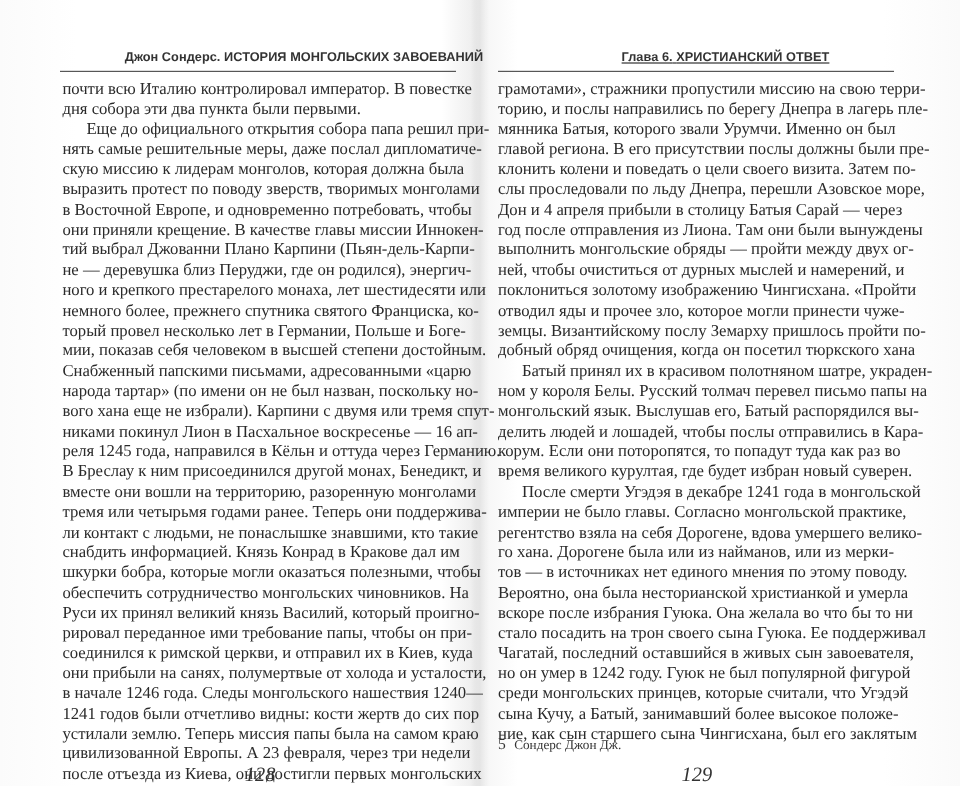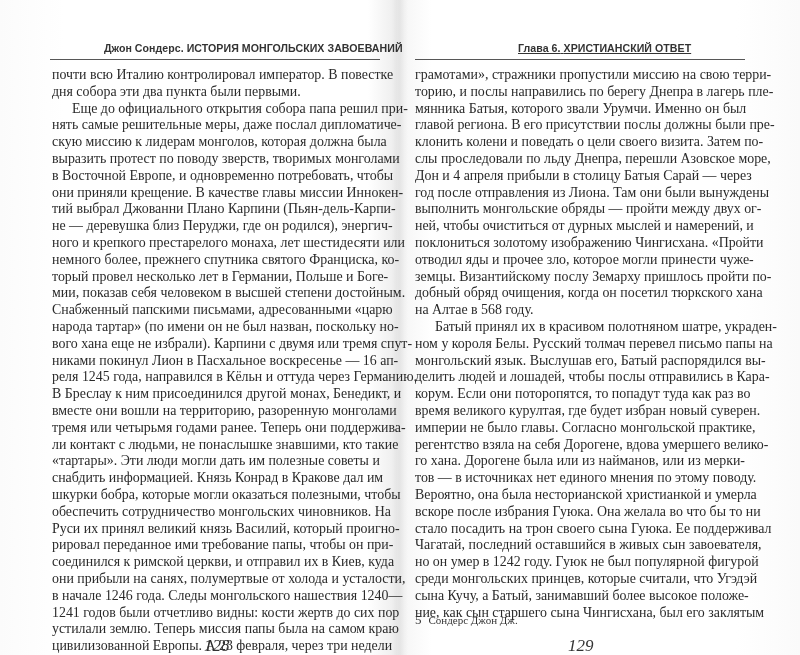--- a/index.html
+++ b/index.html
@@ -135,21 +135,20 @@
         <span class="line">мии, показав себя человеком в высшей степени достойным.</span>
         <span class="line">Снабженный папскими письмами, адресованными «царю</span>
         <span class="line">народа тартар» (по имени он не был назван, поскольку но-</span>
         <span class="line">вого хана еще не избрали). Карпини с двумя или тремя спут-</span>
         <span class="line">никами покинул Лион в Пасхальное воскресенье — 16 ап-</span>
         <span class="line">реля 1245 года, направился в Кёльн и оттуда через Германию.</span>
         <span class="line">В Бреслау к ним присоединился другой монах, Бенедикт, и</span>
         <span class="line">вместе они вошли на территорию, разоренную монголами</span>
         <span class="line">тремя или четырьмя годами ранее. Теперь они поддержива-</span>
         <span class="line">ли контакт с людьми, не понаслышке знавшими, кто такие</span>
-        <span class="line">«тартары». Эти люди могли дать им полезные советы и</span>
         <span class="line">снабдить информацией. Князь Конрад в Кракове дал им</span>
         <span class="line">шкурки бобра, которые могли оказаться полезными, чтобы</span>
         <span class="line">обеспечить сотрудничество монгольских чиновников. На</span>
         <span class="line">Руси их принял великий князь Василий, который проигно-</span>
         <span class="line">рировал переданное ими требование папы, чтобы он при-</span>
         <span class="line">соединился к римской церкви, и отправил их в Киев, куда</span>
         <span class="line">они прибыли на санях, полумертвые от холода и усталости,</span>
         <span class="line">в начале 1246 года. Следы монгольского нашествия 1240—</span>
         <span class="line">1241 годов были отчетливо видны: кости жертв до сих пор</span>
         <span class="line">устилали землю. Теперь миссия папы была на самом краю</span>
@@ -173,27 +172,27 @@
         <span class="line">клонить колени и поведать о цели своего визита. Затем по-</span>
         <span class="line">слы проследовали по льду Днепра, перешли Азовское море,</span>
         <span class="line">Дон и 4 апреля прибыли в столицу Батыя Сарай — через</span>
         <span class="line">год после отправления из Лиона. Там они были вынуждены</span>
         <span class="line">выполнить монгольские обряды — пройти между двух ог-</span>
         <span class="line">ней, чтобы очиститься от дурных мыслей и намерений, и</span>
         <span class="line">поклониться золотому изображению Чингисхана. «Пройти</span>
         <span class="line">отводил яды и прочее зло, которое могли принести чуже-</span>
         <span class="line">земцы. Византийскому послу Земарху пришлось пройти по-</span>
         <span class="line">добный обряд очищения, когда он посетил тюркского хана</span>
-        <span class="line last">на Алтае в 568 году.</span>
         <span class="line indent">Батый принял их в красивом полотняном шатре, украден-</span>
         <span class="line">ном у короля Белы. Русский толмач перевел письмо папы на</span>
         <span class="line">монгольский язык. Выслушав его, Батый распорядился вы-</span>
         <span class="line">делить людей и лошадей, чтобы послы отправились в Кара-</span>
         <span class="line">корум. Если они поторопятся, то попадут туда как раз во</span>
         <span class="line last">время великого курултая, где будет избран новый суверен.</span>
+        <span class="line indent">После смерти Угэдэя в декабре 1241 года в монгольской</span>
         <span class="line">империи не было главы. Согласно монгольской практике,</span>
         <span class="line">регентство взяла на себя Дорогене, вдова умершего велико-</span>
         <span class="line">го хана. Дорогене была или из найманов, или из мерки-</span>
         <span class="line">тов — в источниках нет единого мнения по этому поводу.</span>
         <span class="line">Вероятно, она была несторианской христианкой и умерла</span>
         <span class="line">вскоре после избрания Гуюка. Она желала во что бы то ни</span>
         <span class="line">стало посадить на трон своего сына Гуюка. Ее поддерживал</span>
         <span class="line">Чагатай, последний оставшийся в живых сын завоевателя,</span>
         <span class="line">но он умер в 1242 году. Гуюк не был популярной фигурой</span>
         <span class="line">среди монгольских принцев, которые считали, что Угэдэй</span>

